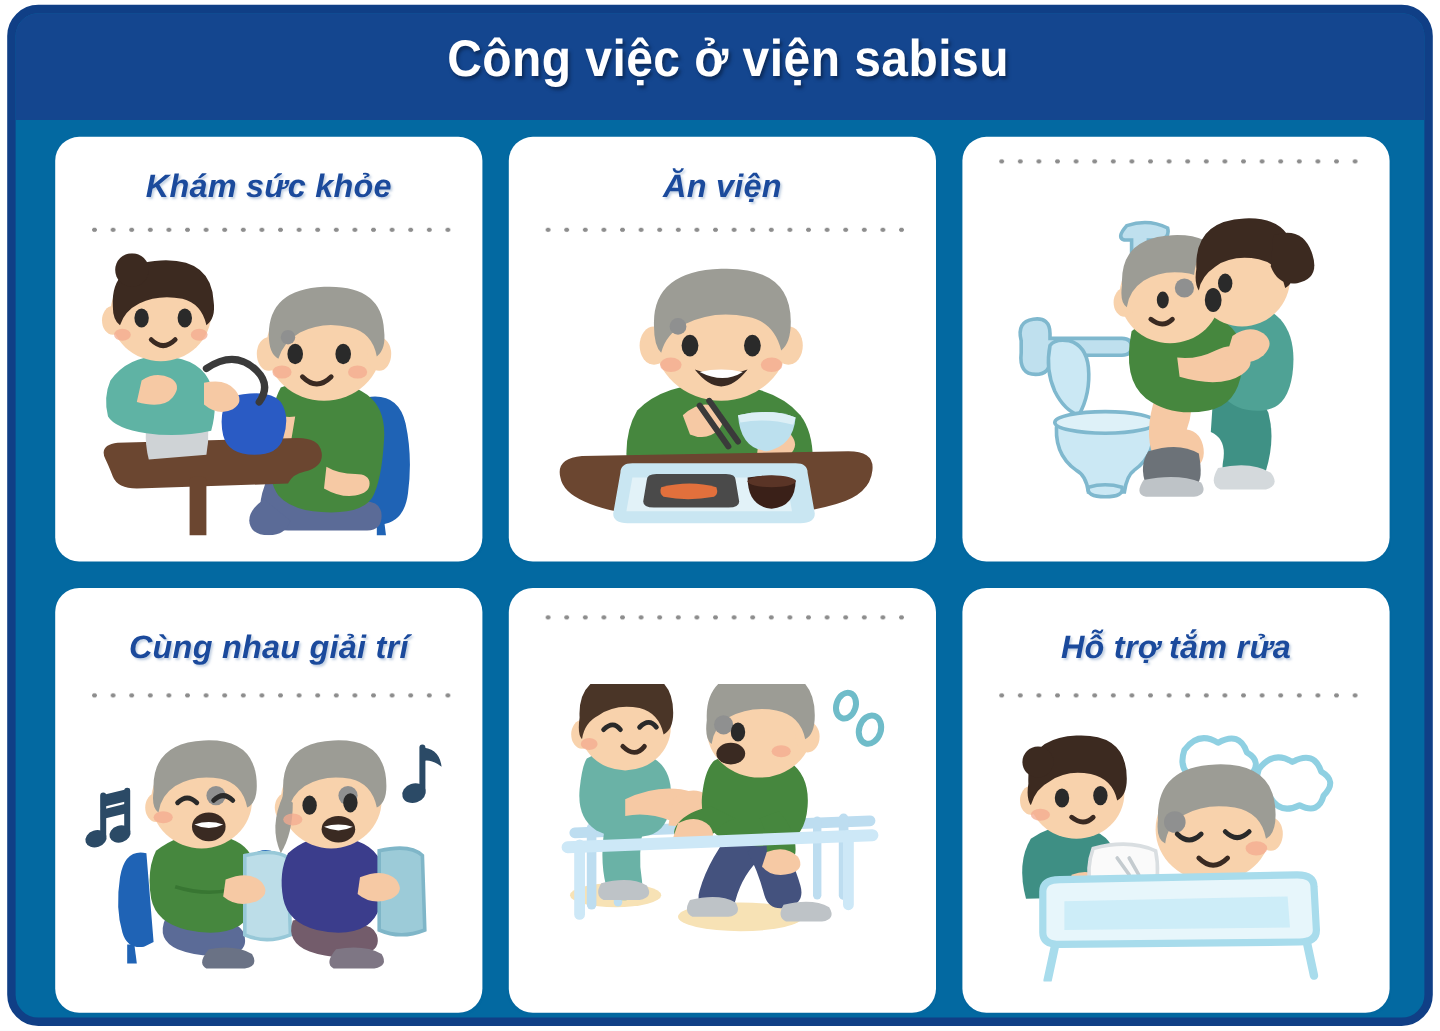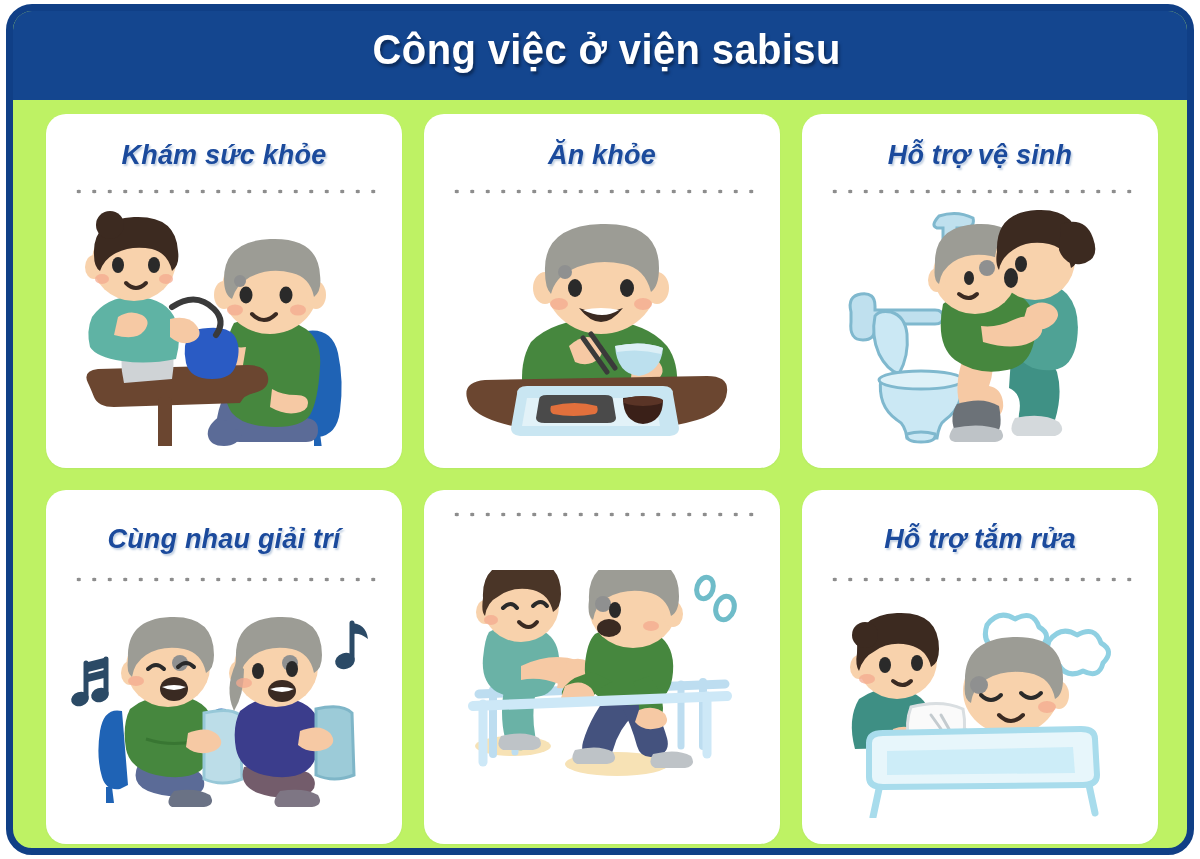--- a/index.html
+++ b/index.html
@@ -25,21 +25,21 @@
   
   .frame {
     position: absolute;
     left: 6px;
     top: 4px;
     width: 1188px;
     height: 851px;
     box-sizing: border-box;
     border: 7px solid #103F86;
     border-radius: 26px;
-    background: #bef264;
+    background: #0369a1;
     overflow: hidden;
   }
 
   
   .titlebar {
     position: absolute;
     left: -8px;
     top: -8px;
     width: 1204px;
     height: 97px;
@@ -192,21 +192,21 @@
             <ellipse cx="44" cy="54" rx="6" ry="8" fill="#2A2A2A"></ellipse>
             <ellipse cx="80" cy="54" rx="6" ry="8" fill="#2A2A2A"></ellipse>
             <ellipse cx="28" cy="68" rx="7" ry="5" fill="#F4A98F" opacity="0.75"></ellipse>
             <ellipse cx="92" cy="68" rx="7" ry="5" fill="#F4A98F" opacity="0.75"></ellipse>
             <path d="M52 72 q10 10 20 0" stroke="#3A2A22" stroke-width="4" fill="none" stroke-linecap="round"></path>
           </svg>
         </div>
       </div>
 
       <div class="card row1">
-        <div class="card-title">Ăn khỏe</div>
+        <div class="card-title">Ăn viện</div>
         <div class="dotted"></div>
         <div class="art">
           <svg width="290" height="225" viewBox="0 0 290 225">
 
             <path d="M74 126 q24 -24 70 -22 q46 2 66 26 q12 16 10 44 l-154 2 q-4 -30 8 -50 z" fill="#46873E"></path>
 
             <ellipse cx="144" cy="66" rx="56" ry="52" fill="#F8D2AC"></ellipse>
             <ellipse cx="88" cy="72" rx="12" ry="16" fill="#F8D2AC"></ellipse>
             <ellipse cx="200" cy="72" rx="12" ry="16" fill="#F8D2AC"></ellipse>
 
@@ -240,21 +240,20 @@
 
             <path d="M94 190 q24 -6 46 0 q2 6 -2 8 q-22 4 -42 0 q-4 -3 -2 -8 z" fill="#E2703C"></path>
 
             <path d="M166 182 q24 -4 40 2 q0 22 -20 24 q-20 -2 -20 -26 z" fill="#3A2018"></path>
             <ellipse cx="186" cy="185" rx="20" ry="5" fill="#5A3426"></ellipse>
           </svg>
         </div>
       </div>
 
       <div class="card row1">
-        <div class="card-title">Hỗ trợ vệ sinh</div>
         <div class="dotted"></div>
         <div class="art">
           <svg width="290" height="240" viewBox="0 0 290 240">
 
             <path d="M104 8 q18 -6 34 2 q2 8 -6 10 l-10 0 l0 50 q0 6 -7 6 q-7 0 -7 -6 l0 -50 l-6 0 q-7 -2 2 -12 z" fill="#BFE0EE" stroke="#7FB8CE" stroke-width="3"></path>
 
             <path d="M16 104 q-4 -16 10 -18 q14 -2 14 12 l0 4 l60 0 q8 0 8 7 q0 7 -8 7 l-60 0 l0 4 q0 12 -12 12 q-14 0 -12 -18 z" fill="#BFE0EE" stroke="#7FB8CE" stroke-width="3"></path>
 
             <path d="M40 108 q4 -6 16 -4 q14 4 16 22 q2 22 -8 40 q-12 -4 -20 -20 q-8 -18 -4 -38 z" fill="#CBE8F4" stroke="#7FB8CE" stroke-width="3"></path>
 

